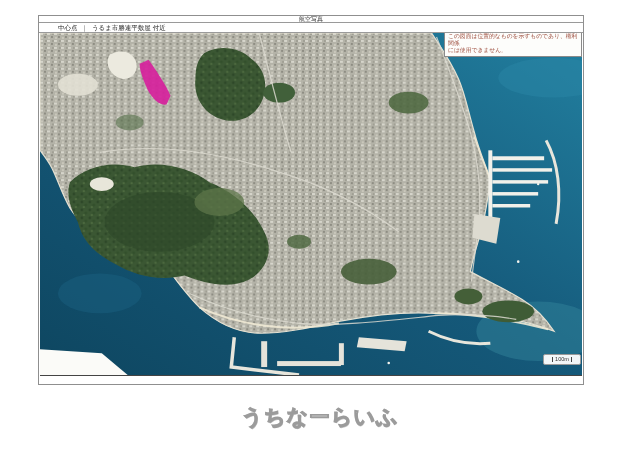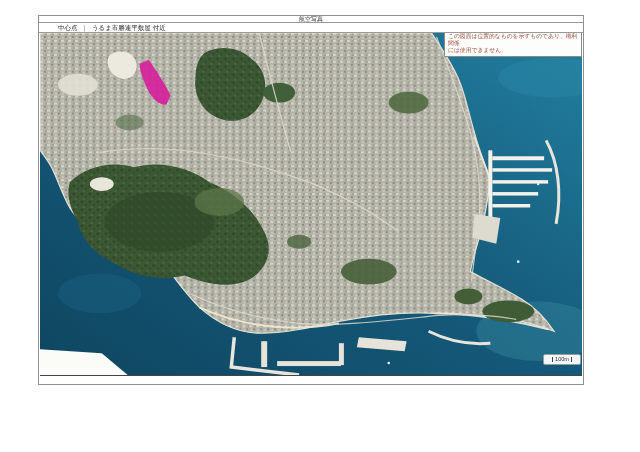--- a/index.html
+++ b/index.html
@@ -178,13 +178,16 @@
         <span class="tick"></span>
       </div>
 
       <div class="print-row">
         
       </div>
     </div>
 
   </div>
 
+  <div class="watermark">
+    <span>うちなーらいふ</span>
+  </div>
 </div>
 
 </body></html>

